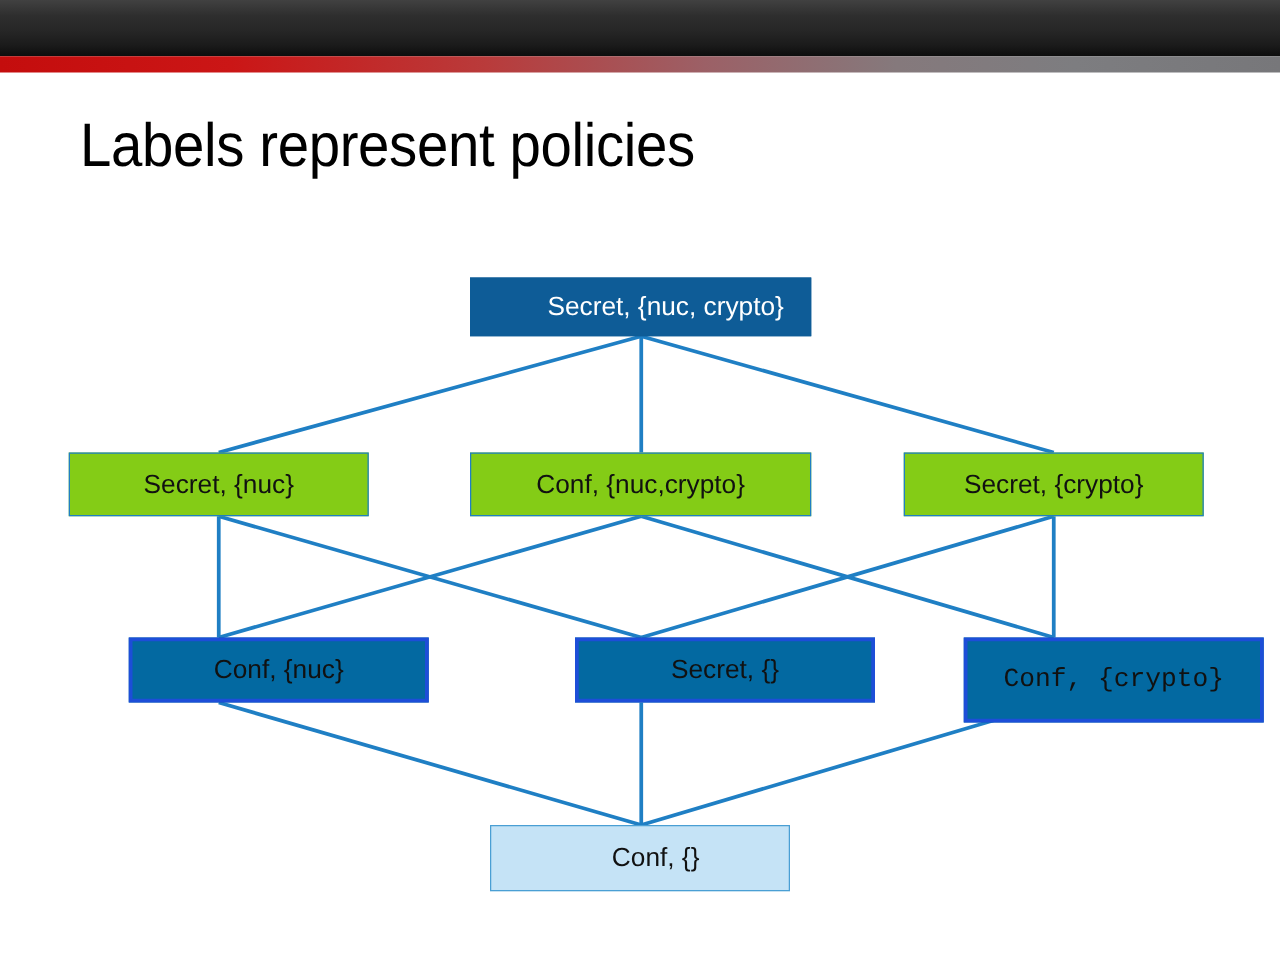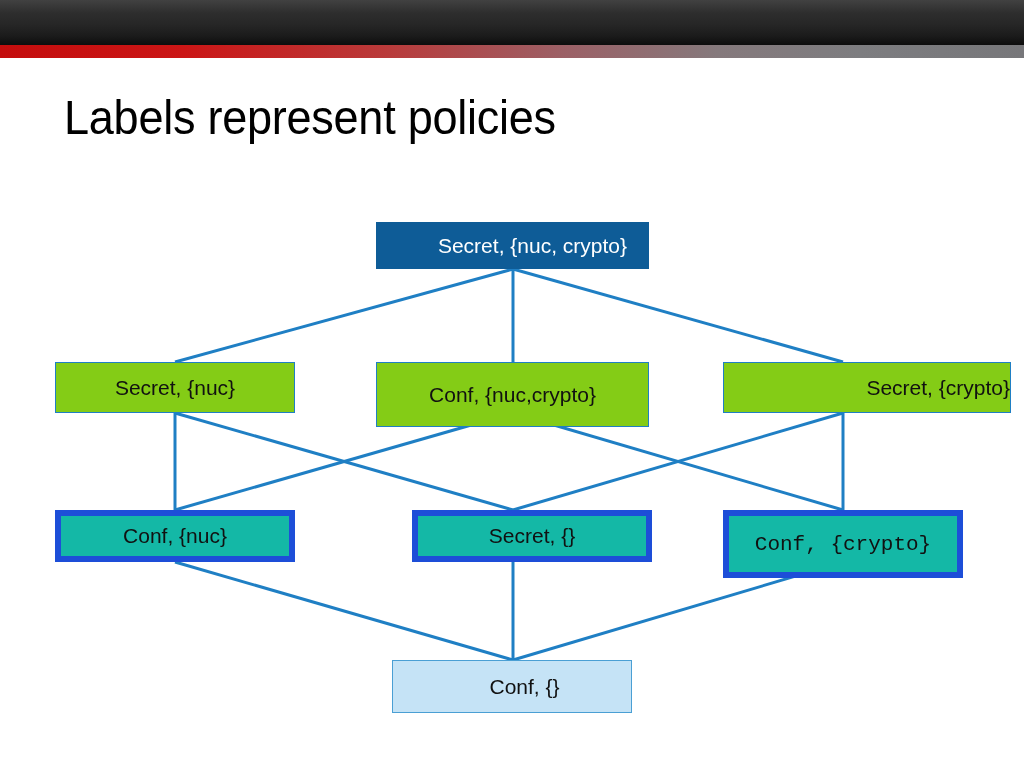--- a/index.html
+++ b/index.html
@@ -93,23 +93,24 @@
     background: #0E5C97;
     border: 1px solid #0E5C97;
     color: #ffffff;
   }
   .node.level-2 {
     background: #84cc16;
     border: 1px solid #1F7FC4;
     color: #111111;
   }
   .node.level-3 {
-    background: #14b8a6;
-    border: 6px solid #1d4ed8;
+    background: #0369a1;
+    border: 3px solid #1d4ed8;
     color: #111111;
+    margin-left: 48px;
   }
   .node.level-bottom {
     background: #C5E3F6;
     border: 1px solid #4A9FD4;
     color: #111111;
   }
 </style>
 </head>
 <body>
 
@@ -134,24 +135,24 @@
       <line x1="175" y1="562" x2="513" y2="660" stroke="#1F7FC4" stroke-width="3"></line>
       <line x1="513" y1="562" x2="513" y2="660" stroke="#1F7FC4" stroke-width="3"></line>
       <line x1="843" y1="562" x2="513" y2="660" stroke="#1F7FC4" stroke-width="3"></line>
     </svg>
 <div class="node level-top" style="left: 376px; top: 222px; width: 273px; height: 47px; padding-left: 40px;">
       <span>Secret, {nuc, crypto}</span>
     </div>
     <div class="node level-2" style="left: 55px; top: 362px; width: 240px; height: 51px;">
       <span>Secret, {nuc}</span>
     </div>
-    <div class="node level-2" style="left: 376px; top: 362px; width: 273px; height: 65px;">
+    <div class="node level-2" style="left: 376px; top: 362px; width: 273px; height: 51px;">
       <span>Conf, {nuc,crypto}</span>
     </div>
-    <div class="node level-2" style="left: 723px; top: 362px; width: 288px; height: 51px; justify-content: flex-end;">
+    <div class="node level-2" style="left: 723px; top: 362px; width: 240px; height: 51px;">
       <span>Secret, {crypto}</span>
     </div>
     <div class="node level-3" style="left: 55px; top: 510px; width: 240px; height: 52px;">
       <span>Conf, {nuc}</span>
     </div>
     <div class="node level-3" style="left: 412px; top: 510px; width: 240px; height: 52px; text-align: right;">
       <span>Secret, {}</span>
     </div>
     <div class="node level-3" style="left: 723px; top: 510px; width: 240px; height: 68px; font-family: Liberation Mono, monospace;">
       <span>Conf, {crypto}</span>

